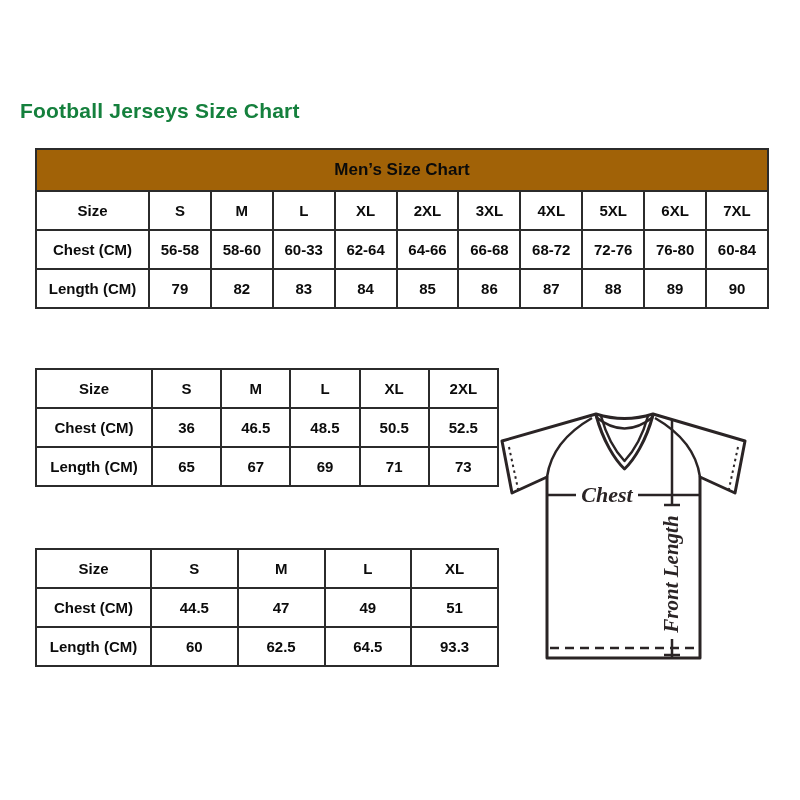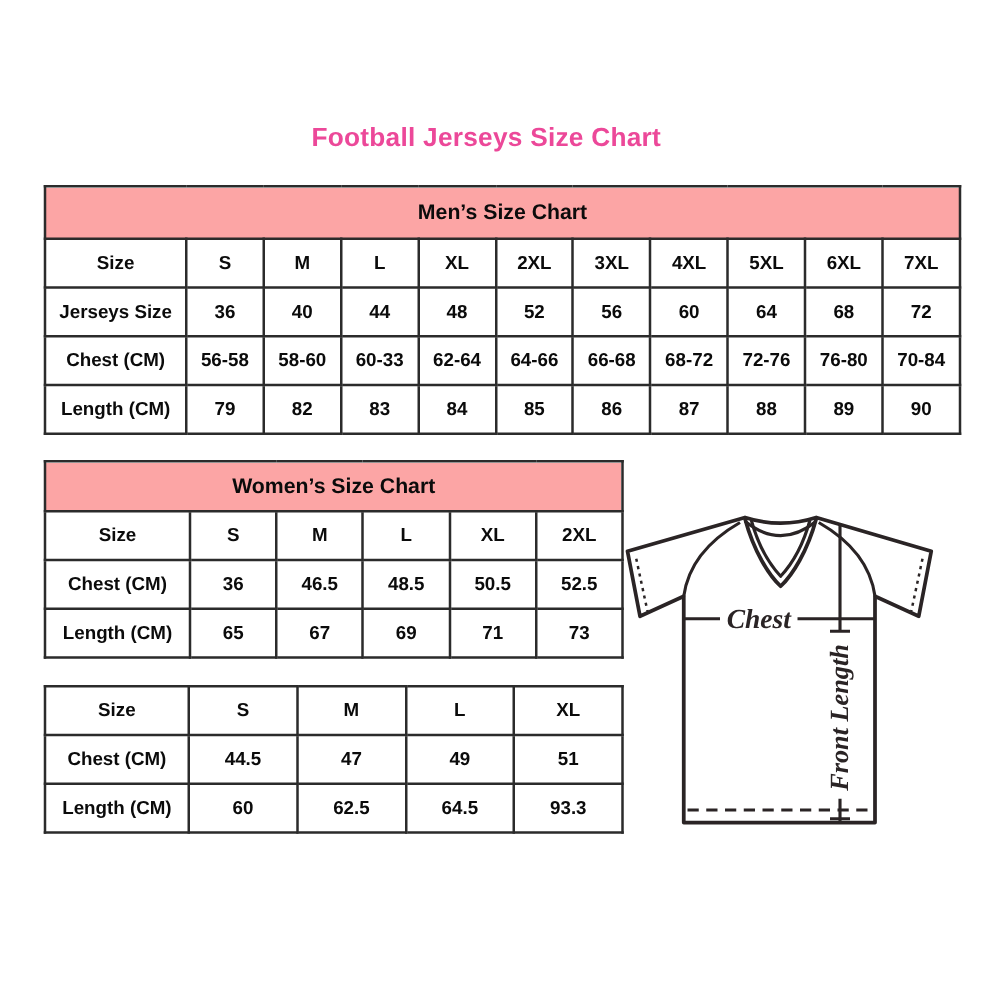--- a/index.html
+++ b/index.html
@@ -3,39 +3,40 @@
 <meta charset="utf-8">
 <style>
   html, body { margin:0; padding:0; }
   body {
     width:800px; height:800px; position:relative; background:#ffffff;
     font-family:"Liberation Sans", sans-serif; color:#000;
     overflow:hidden;
   }
   .page-title {
     position:absolute; top:99px; left:0; width:778px;
-    text-align:center; font-size:21px; font-weight:bold; color:#ec4899;
+    font-size:21px; font-weight:bold; color:#15803d;
     letter-spacing:0.2px;
+    padding-left:20px;
   }
   .tbl-host { position:absolute; }
   #mens-host   { left:35px; top:148px; width:734px; }
   #womens-host { left:35px; top:368px; width:464px; }
   #youth-host  { left:35px; top:548px; width:464px; }
 
   .tbl-host table {
     width:100%; border-collapse:collapse; table-layout:fixed;
     background:#ffffff;
   }
   .tbl-host td, .tbl-host th {
     border:2px solid #2b2b2b; text-align:center; vertical-align:middle;
     font-weight:bold; font-size:15px; color:#0b0b0b; padding:0;
     overflow:hidden; white-space:nowrap;
   }
   .tbl-host td.band {
-    background:#fca5a5; font-size:17px; height:40px;
+    background:#a16207; font-size:17px; height:40px;
   }
   #mens-host tr.data th, #mens-host tr.data td { height:37px; }
   #womens-host tr.data th, #womens-host tr.data td { height:37px; }
   #youth-host  tr.data th, #youth-host  tr.data td { height:37px; }
   #womens-host td.band, #youth-host td.band { height:38px; }
 
   #mens-host   col.first-col { width:113px; }
   #womens-host col.first-col { width:116px; }
   #youth-host  col.first-col { width:115px; }
 
@@ -77,44 +78,31 @@
           <th>L</th>
           <th>XL</th>
           <th>2XL</th>
           <th>3XL</th>
           <th>4XL</th>
           <th>5XL</th>
           <th>6XL</th>
           <th>7XL</th>
         </tr>
         <tr class="data">
-          <th>Jerseys Size</th>
-          <td>36</td>
-          <td>40</td>
-          <td>44</td>
-          <td>48</td>
-          <td>52</td>
-          <td>56</td>
-          <td>60</td>
-          <td>64</td>
-          <td>68</td>
-          <td>72</td>
-        </tr>
-        <tr class="data">
           <th>Chest (CM)</th>
           <td>56-58</td>
           <td>58-60</td>
           <td>60-33</td>
           <td>62-64</td>
           <td>64-66</td>
           <td>66-68</td>
           <td>68-72</td>
           <td>72-76</td>
           <td>76-80</td>
-          <td>70-84</td>
+          <td>60-84</td>
         </tr>
         <tr class="data">
           <th>Length (CM)</th>
           <td>79</td>
           <td>82</td>
           <td>83</td>
           <td>84</td>
           <td>85</td>
           <td>86</td>
           <td>87</td>
@@ -130,23 +118,20 @@
     <table>
       <colgroup>
         <col class="first-col">
         <col>
         <col>
         <col>
         <col>
         <col>
       </colgroup>
       <tbody>
-        <tr>
-          <td colspan="6" class="band">Women’s Size Chart</td>
-        </tr>
         <tr class="data">
           <th>Size</th>
           <th>S</th>
           <th>M</th>
           <th>L</th>
           <th>XL</th>
           <th>2XL</th>
         </tr>
         <tr class="data">
           <th>Chest (CM)</th>

